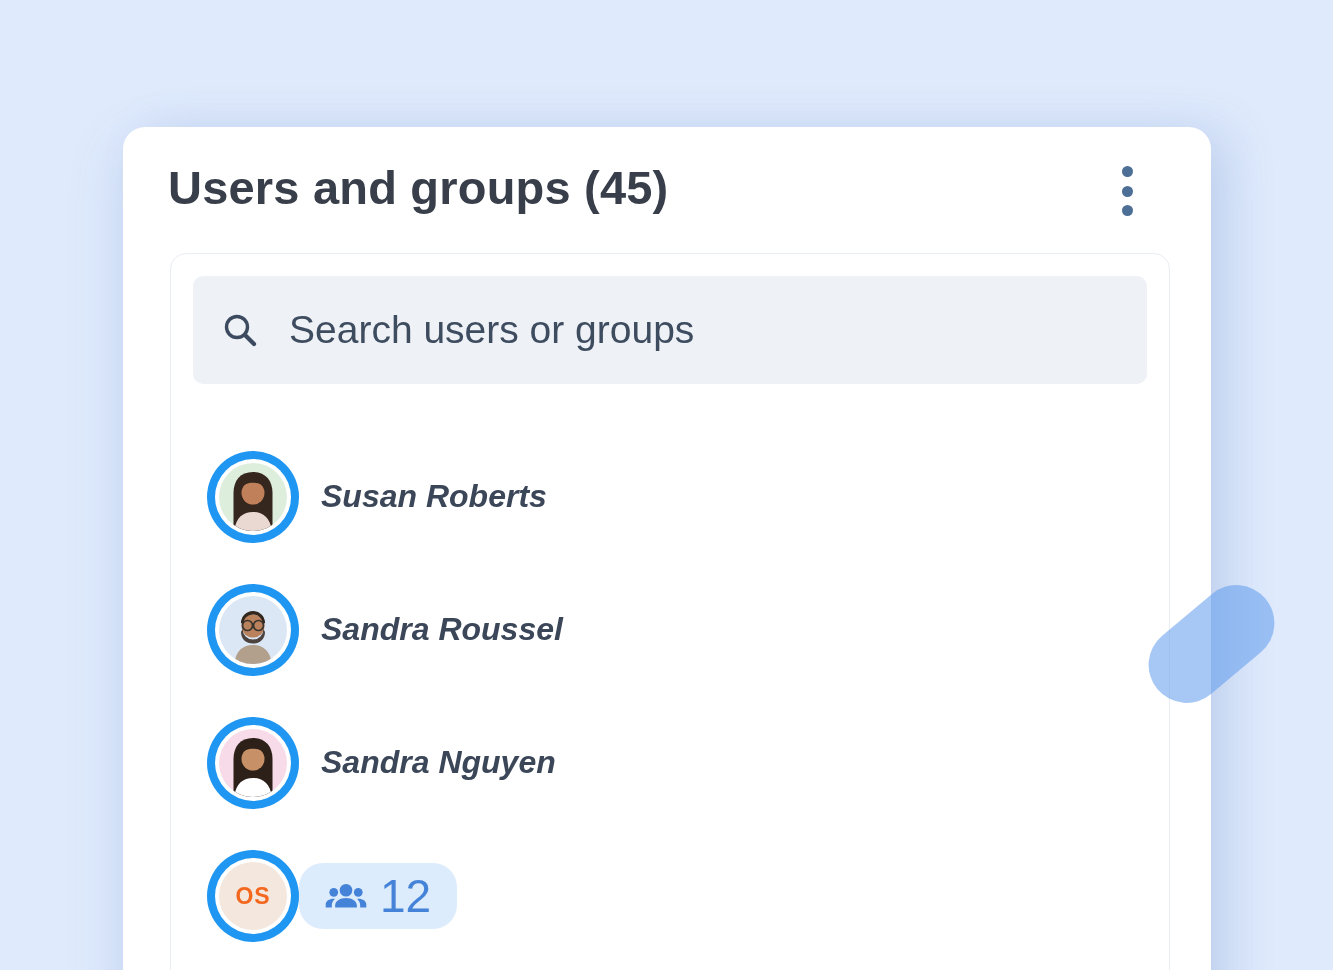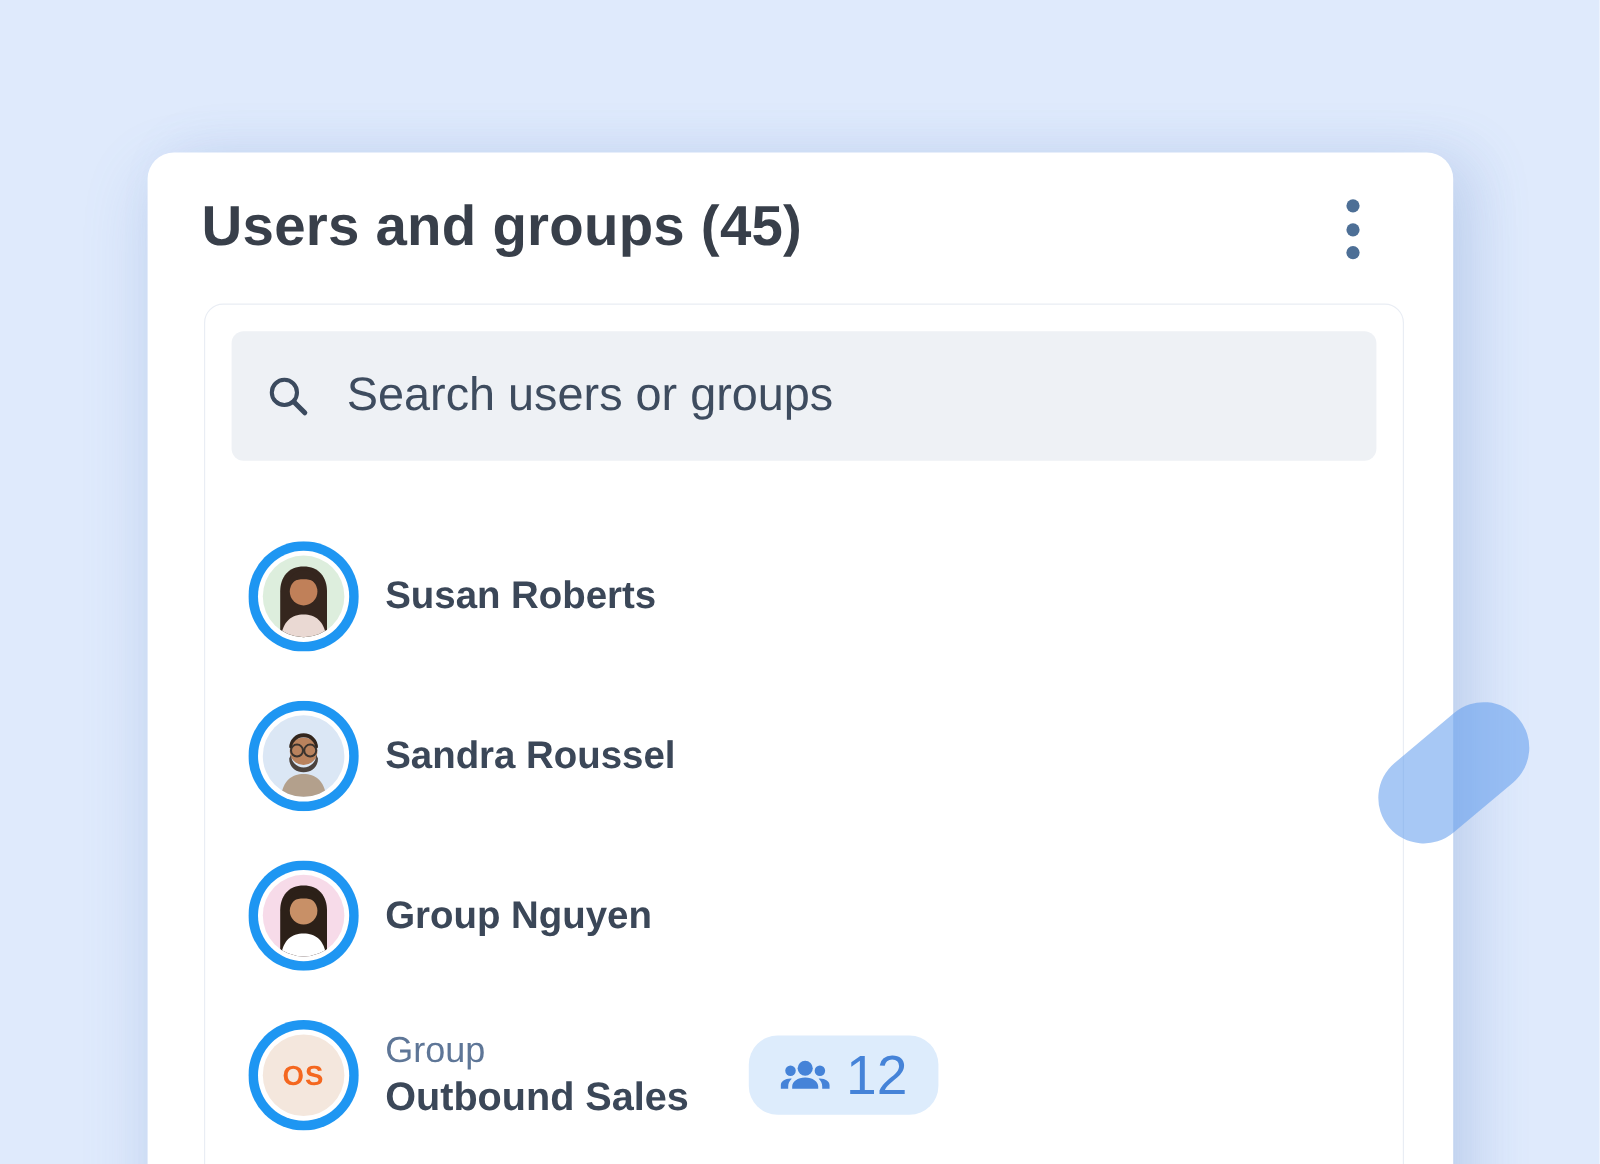--- a/index.html
+++ b/index.html
@@ -50,21 +50,21 @@
     font-family:"Liberation Sans", sans-serif;
     font-size:39px;color:var(--search_text);
   }
   .searchbox input::placeholder{color:var(--search_text);opacity:1;}
 
   
   .rows{list-style:none;margin:46px 0 0;padding:0;}
   .row{display:flex;align-items:center;height:133px;padding-left:14px;cursor:pointer;}
   .avatar{width:92px;height:92px;flex:0 0 92px;display:block;}
   .avatar .ring{fill:var(--avatar_ring);}
-  .name{margin-left:22px;font-size:32px;font-weight:bold;color:var(--name_text);}
+  .name{margin-left:22px;font-size:32px;font-weight:bold;color:var(--name_text);font-style:italic;}
 
   .gtext{margin-left:22px;width:303px;}
   .glabel{display:block;font-size:30px;line-height:36px;color:var(--group_label);}
   .gname{display:block;font-size:33px;line-height:40px;font-weight:bold;color:var(--name_text);}
 
   .badge{
     display:flex;align-items:center;gap:13px;
     height:66px;padding:0 26px;border-radius:24px;
     background:var(--badge_bg);color:var(--badge_accent);
     font-size:46px;
@@ -158,34 +158,30 @@
             <circle class="ring" cx="46" cy="46" r="46"></circle>
             <circle cx="46" cy="46" r="38" fill="#ffffff"></circle>
             <circle cx="46" cy="46" r="34" fill="#f7dbe9"></circle>
             <g clip-path="url(#clipC)">
               <path d="M46 21c-12.5 0-19.5 8.5-19.5 21V81h39V42c0-12.5-7-21-19.5-21z" fill="#2c2018"></path>
               <path d="M27 81c1.5-14.5 9-20 19-20s17.5 5.5 19 20z" fill="#ffffff"></path>
               <circle cx="46" cy="42" r="11.5" fill="#c89067"></circle>
               <path d="M33 39c0-9.5 5.5-14.5 13-14.5S59 29.5 59 39c-2.4-5.2-6.4-7.2-13-7.2S35.4 33.8 33 39z" fill="#2c2018"></path>
             </g>
           </svg>
-          <span class="name">Group Nguyen</span>
+          <span class="name">Sandra Nguyen</span>
         </li>
 
         <li class="row">
           <svg class="avatar" viewBox="0 0 92 92">
             <circle class="ring" cx="46" cy="46" r="46"></circle>
             <circle cx="46" cy="46" r="38" fill="#ffffff"></circle>
             <circle cx="46" cy="46" r="34" fill="#f4e7dd"></circle>
             <text x="46" y="54" text-anchor="middle" font-size="23" font-weight="bold" font-family="Liberation Sans, sans-serif" letter-spacing="1" fill="#f4671f">OS</text>
           </svg>
-          <div class="gtext">
-            <span class="glabel">Group</span>
-            <span class="gname">Outbound Sales</span>
-          </div>
           <div class="badge">
             <svg width="42" height="34" viewBox="0 0 24 19">
               <circle cx="12" cy="6.2" r="3.6"></circle>
               <path d="M12 10.6c-3.6 0-6.2 1.9-6.2 4.3V16h12.4v-1.1c0-2.4-2.6-4.3-6.2-4.3z"></path>
               <circle cx="5" cy="7.4" r="2.5"></circle>
               <path d="M5.6 11.2c-.2 0-.4-.1-.6-.1-2.7 0-4.6 1.4-4.6 3.2V16h3.5v-1.1c0-1.5.6-2.7 1.7-3.7z"></path>
               <circle cx="19" cy="7.4" r="2.5"></circle>
               <path d="M18.4 11.2c.2 0 .4-.1.6-.1 2.7 0 4.6 1.4 4.6 3.2V16h-3.5v-1.1c0-1.5-.6-2.7-1.7-3.7z"></path>
             </svg>
             <span>12</span>

